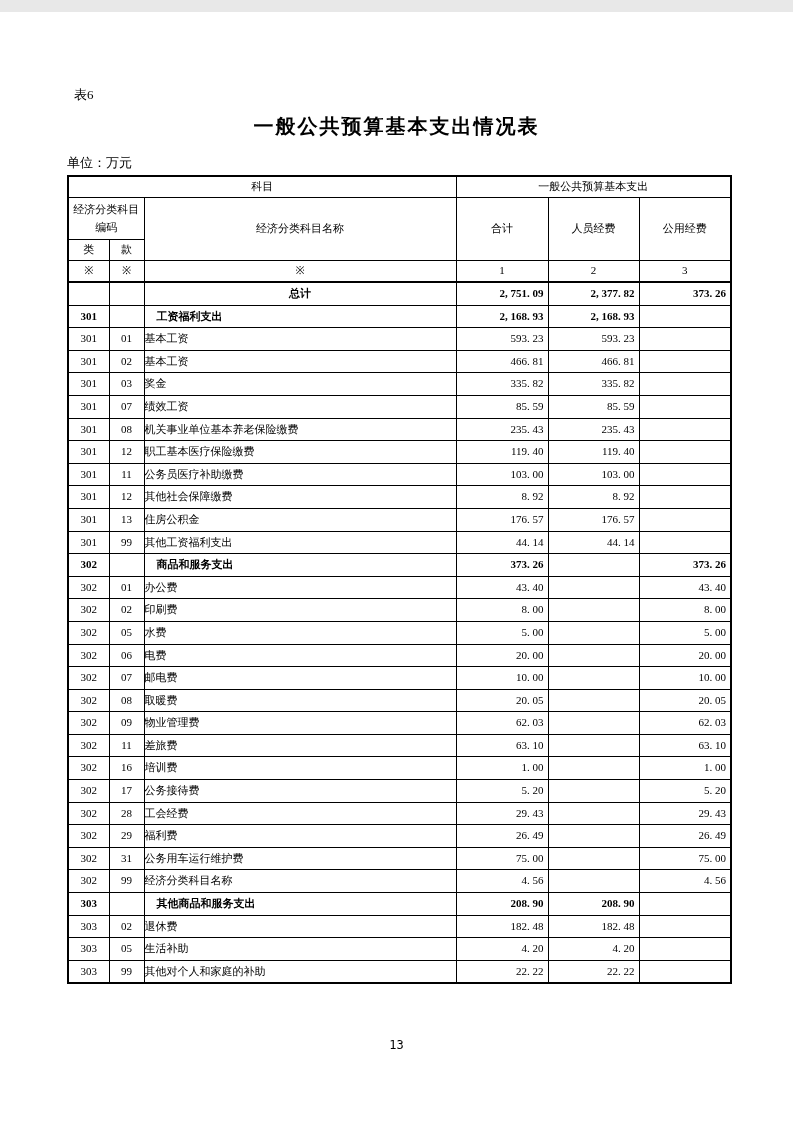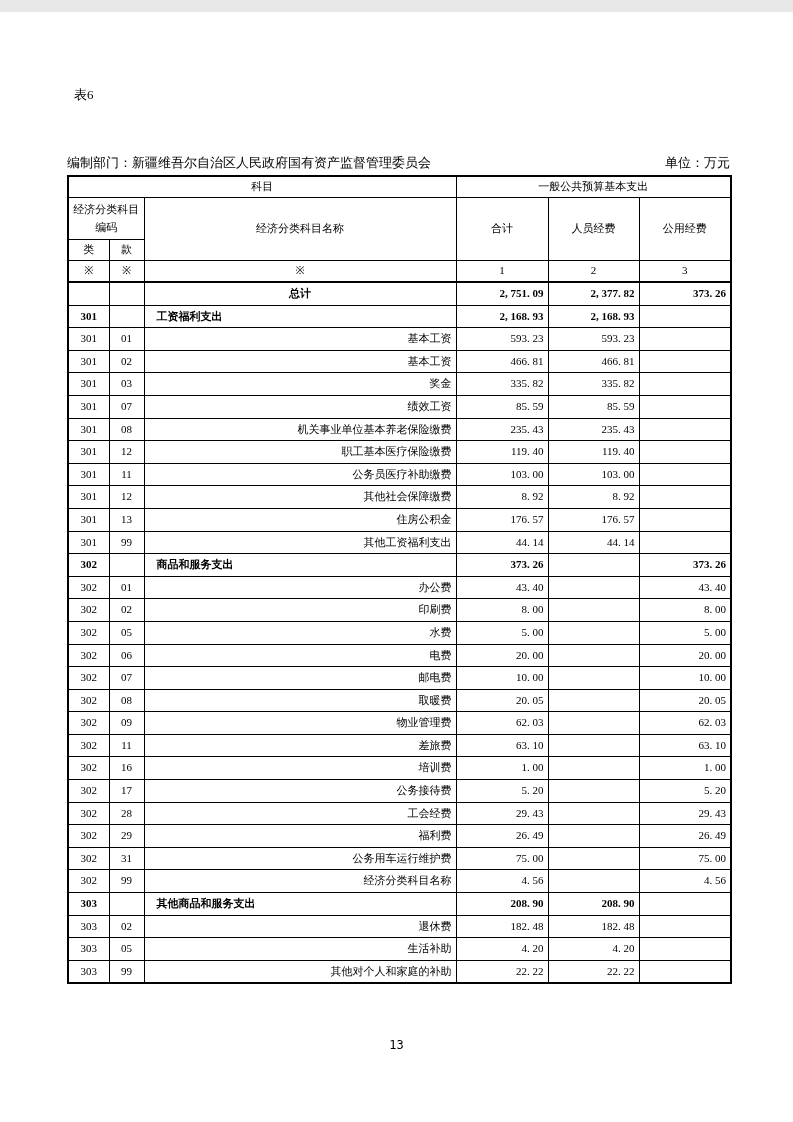--- a/index.html
+++ b/index.html
@@ -50,37 +50,37 @@
   .hrow-c th{height:20px;}
   .mark-row th{height:20px;border-bottom:2px solid #000;}
   .budget tbody td{height:21.6px;line-height:21.6px;}
   .c-code{text-align:center;}
   .c-name{text-align:left;}
   .c-num{text-align:right;}
   tr.row-total td{font-weight:bold;}
   tr.row-total .c-name{text-align:center;}
   tr.row-cat td{font-weight:bold;}
   tr.row-cat .c-name{padding-left:12px;}
-  tr.row-item .c-name{padding-left:21px;text-align:right;}
+  tr.row-item .c-name{padding-left:0;}
   .page-number{
     position:absolute;left:0;top:1026px;width:100%;
     text-align:center;font-size:12px;
     font-family:"DejaVu Sans Mono","Liberation Mono",monospace;
   }
 </style>
 </head>
 <body>
 
 <div class="page">
 
   <div class="sheet-label">表6</div>
 
+  <div class="doc-title">一般公共预算基本支出情况表</div>
 
   <div class="meta-row">
-    <span>编制部门：新疆维吾尔自治区人民政府国有资产监督管理委员会</span>
     <span>单位：万元</span>
   </div>
 
   <table class="budget">
     <colgroup>
       <col style="width:41px">
       <col style="width:35px">
       <col style="width:312px">
       <col style="width:92px">
       <col style="width:91px">

